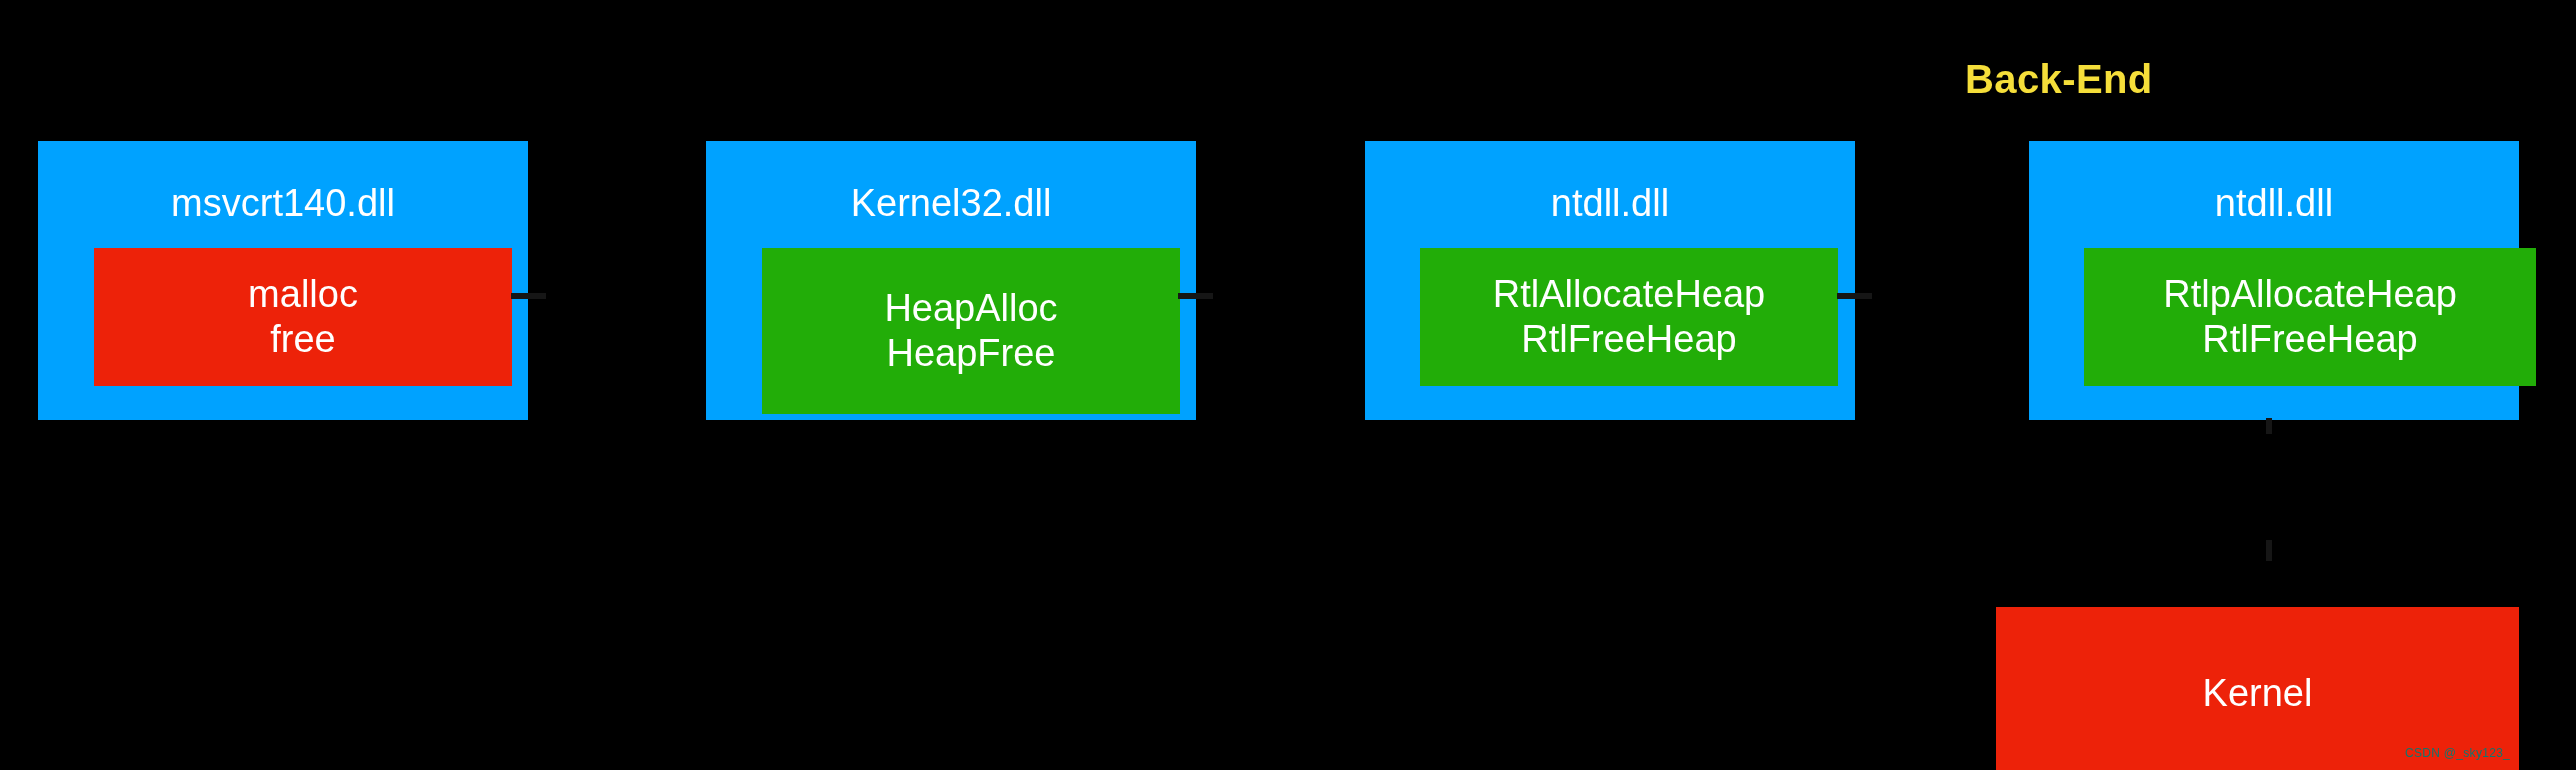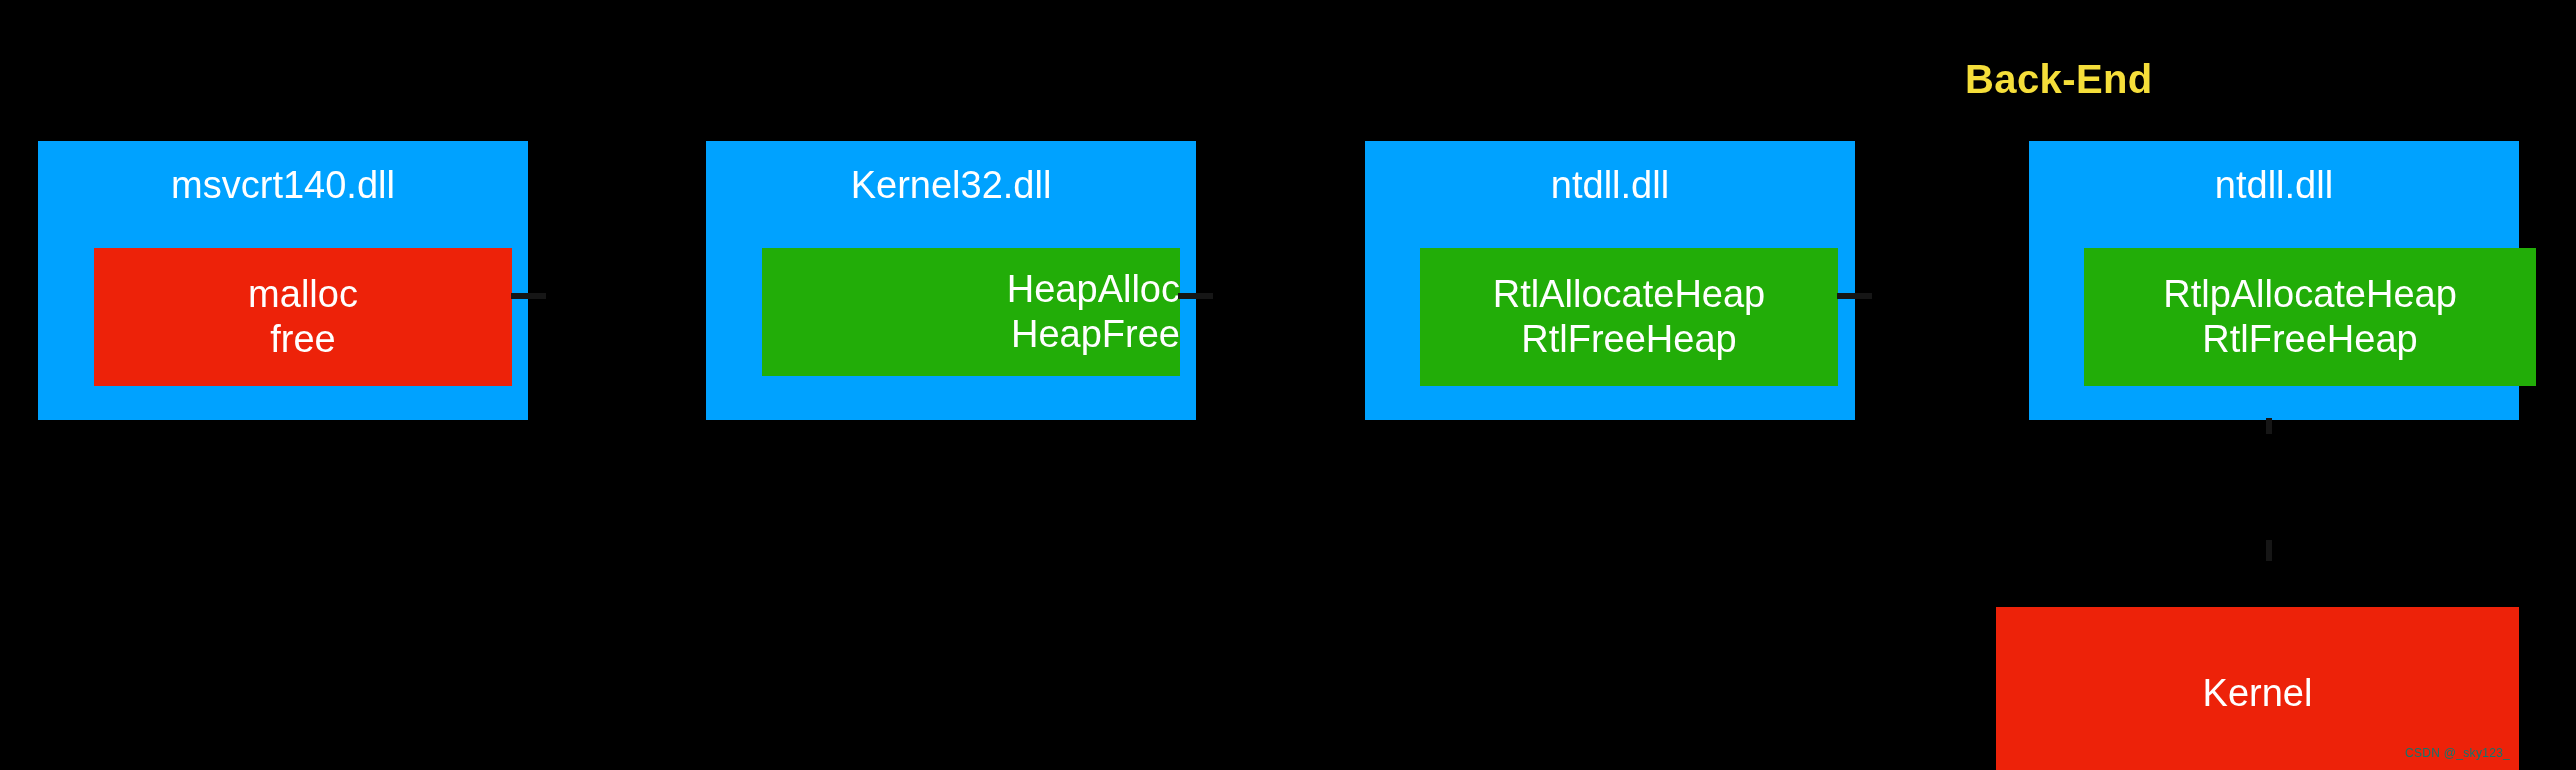--- a/index.html
+++ b/index.html
@@ -35,21 +35,21 @@
     background: #00A2FF;
     box-sizing: border-box;
     display: flex;
     flex-direction: column;
     align-items: center;
   }
   .module-title {
     color: #FFFFFF;
     font-size: 38px;
     line-height: 1;
-    margin-top: 25px;
+    margin-top: 43px;
     white-space: nowrap;
     font-weight: normal;
   }
 
   
   .api-box {
     position: absolute;
     box-sizing: border-box;
     display: flex;
     flex-direction: column;
@@ -118,21 +118,21 @@
   <div class="api-box red" style="left:74px; top:248px; width:418px; height:138px;">
     <div class="api-line">malloc</div>
     <div class="api-line">free</div>
   </div>
 
   <div class="connector-h" style="left:511px; top:293px; width:35px;"></div>
 
   <div class="module-box" style="left:706px; top:141px; width:490px; height:279px;">
     <div class="module-title">Kernel32.dll</div>
   </div>
-  <div class="api-box green" style="left:742px; top:248px; width:418px; height:128px;align-items:flex-end;">
+  <div class="api-box green" style="left:742px; top:248px; width:418px; height:166px;">
     <div class="api-line">HeapAlloc</div>
     <div class="api-line">HeapFree</div>
   </div>
 
   <div class="connector-h" style="left:1178px; top:293px; width:35px;"></div>
 
   <div class="module-box" style="left:1365px; top:141px; width:490px; height:279px;">
     <div class="module-title">ntdll.dll</div>
   </div>
   <div class="api-box green" style="left:1400px; top:248px; width:418px; height:138px;align-items:center;">

